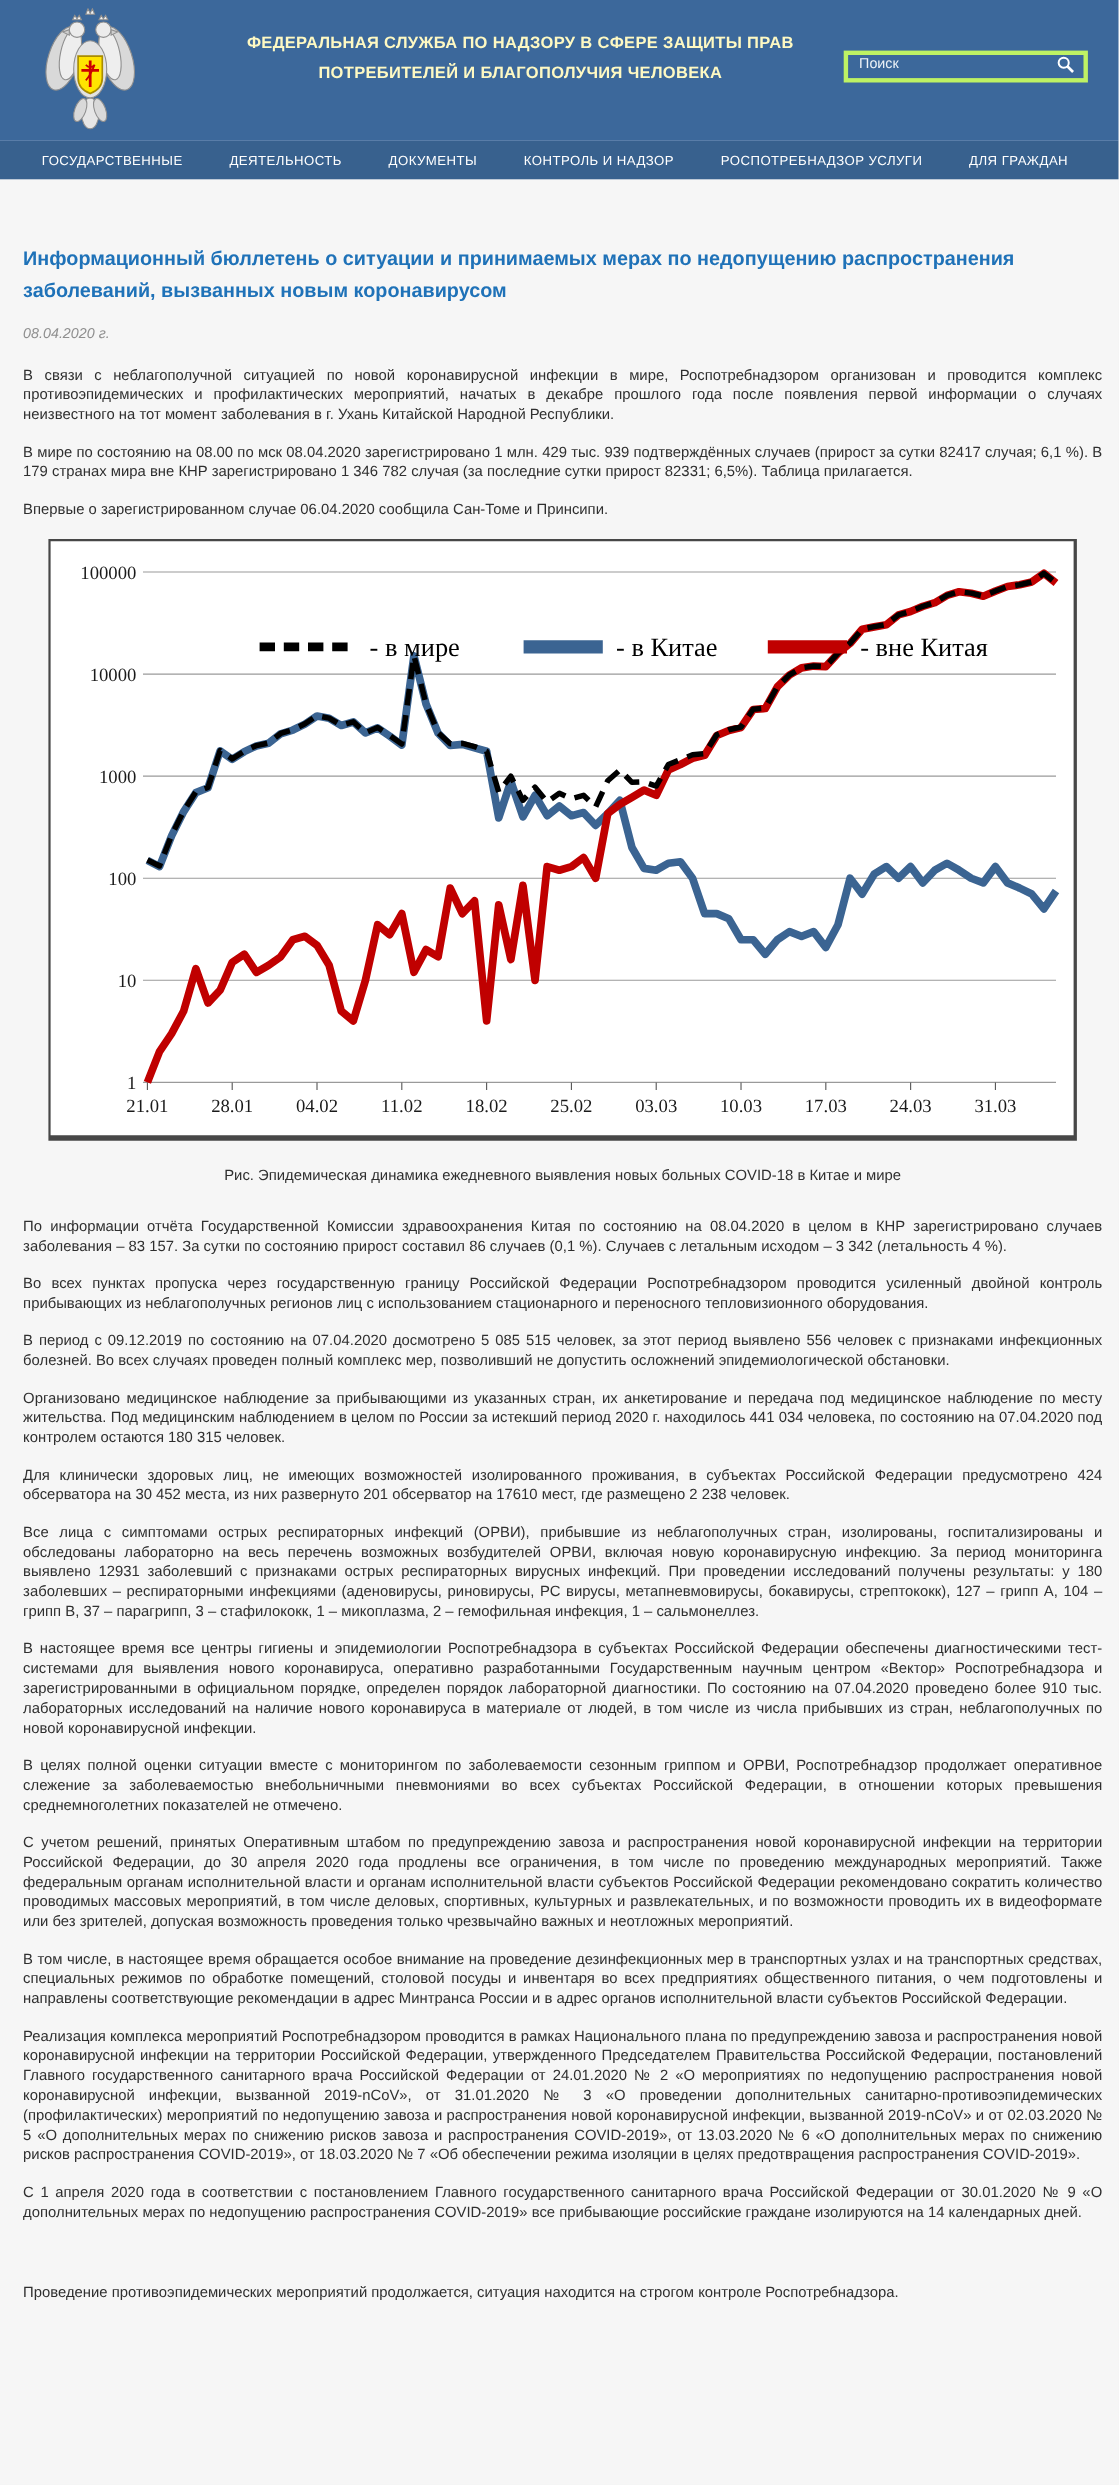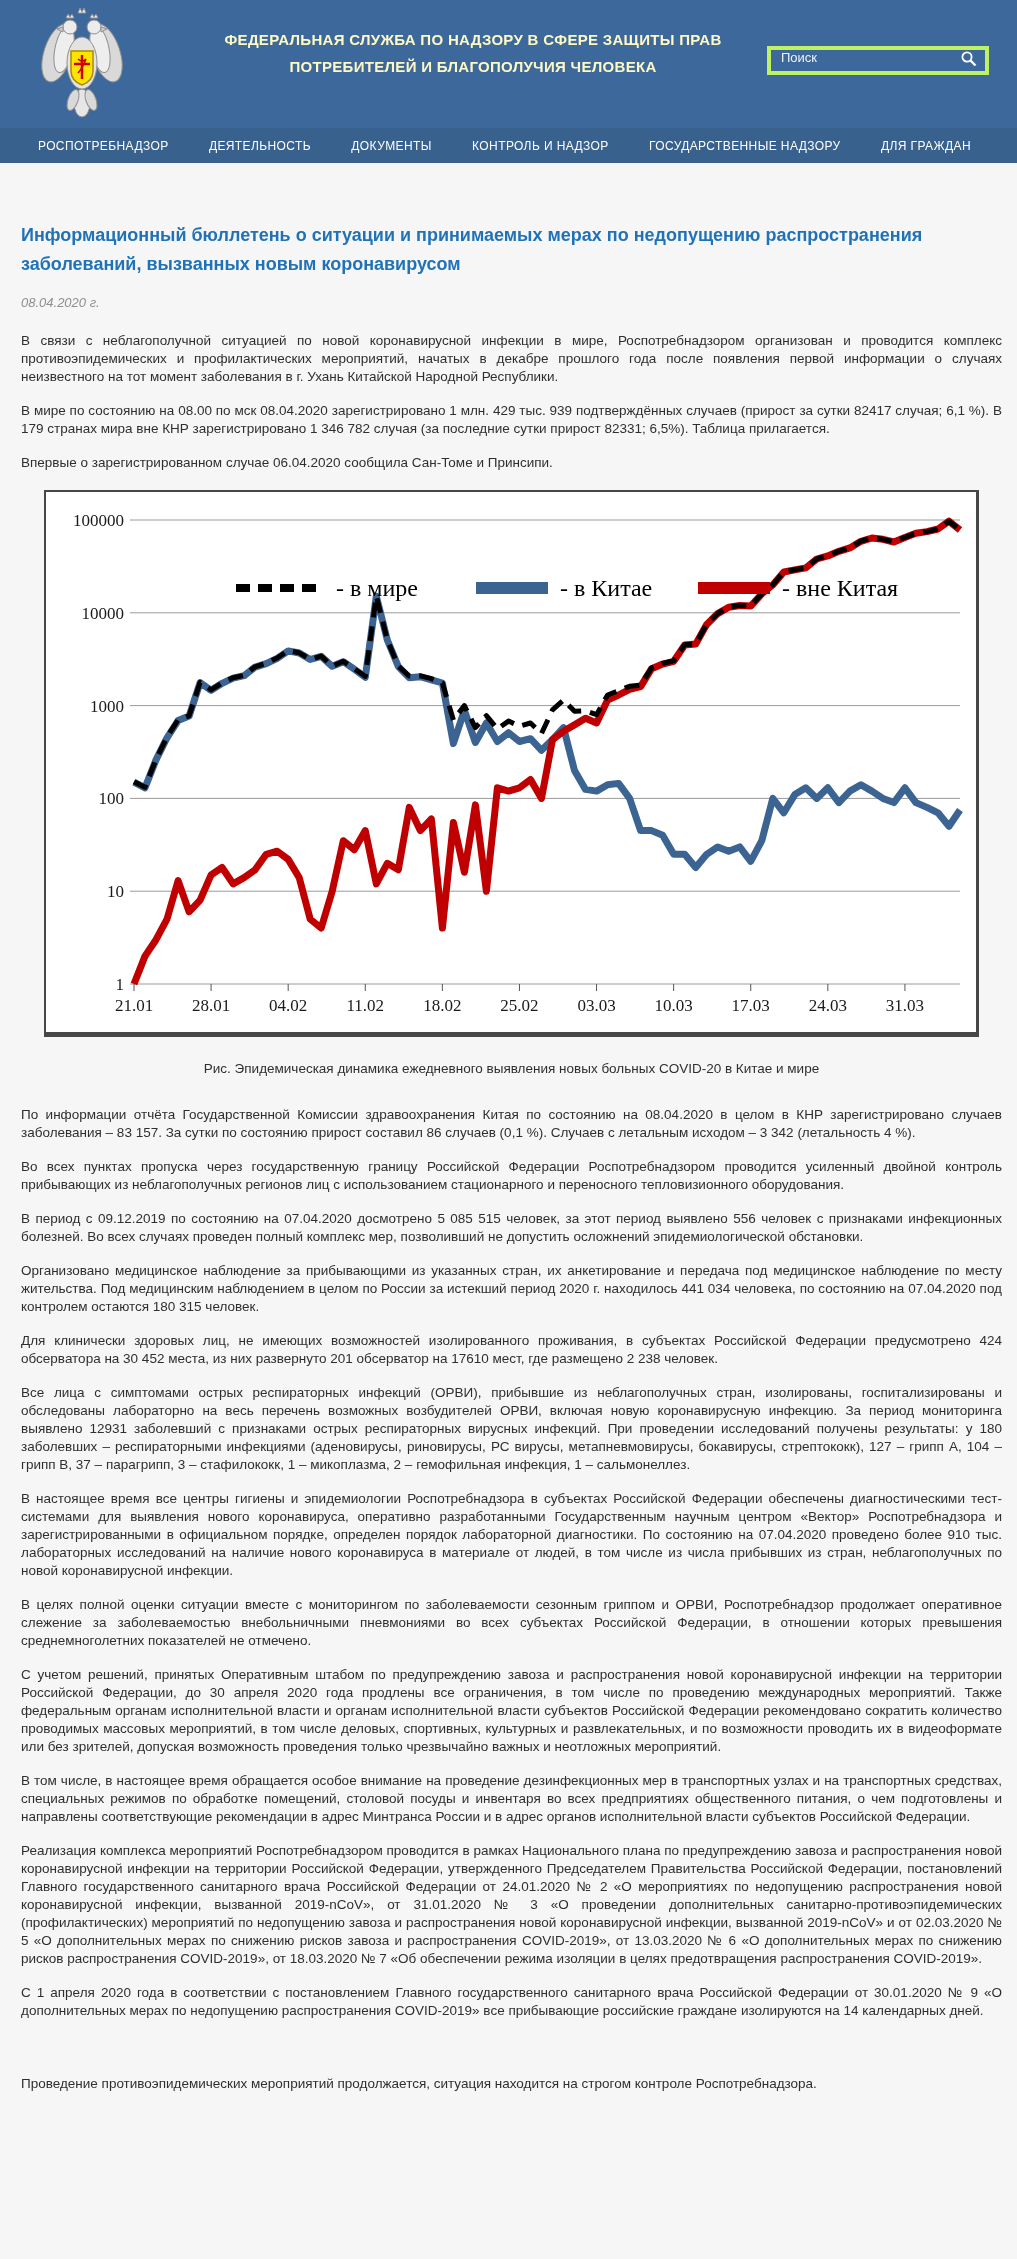--- a/index.html
+++ b/index.html
@@ -87,29 +87,29 @@
       <svg width="17" height="17" viewBox="0 0 17 17">
         <circle cx="7" cy="7" r="4.6" fill="none" stroke="#ffffff" stroke-width="1.8"></circle>
         <line x1="10.5" y1="10.5" x2="15.5" y2="15.5" stroke="#ffffff" stroke-width="2.4"></line>
       </svg>
     </button>
   </div>
 </header>
 
 <nav class="main-nav">
 
-    <span class="nav-item">РОСПОТРЕБНАДЗОР</span>
+    <span class="nav-item">ГОСУДАРСТВЕННЫЕ</span>
 
     <span class="nav-item">ДЕЯТЕЛЬНОСТЬ</span>
 
     <span class="nav-item">ДОКУМЕНТЫ</span>
 
     <span class="nav-item">КОНТРОЛЬ И НАДЗОР</span>
 
-    <span class="nav-item">ГОСУДАРСТВЕННЫЕ НАДЗОРУ</span>
+    <span class="nav-item">РОСПОТРЕБНАДЗОР УСЛУГИ</span>
 
     <span class="nav-item">ДЛЯ ГРАЖДАН</span>
   </nav>
 
 <main class="article">
   <h1 class="article-title">Информационный бюллетень о ситуации и принимаемых мерах по недопущению распространения заболеваний, вызванных новым коронавирусом</h1>
   <div class="article-date">08.04.2020 г.</div>
 
   <div class="pgroup before">
 
@@ -159,21 +159,21 @@
         <polyline points="88.0,289.8 99.0,295.2 110.0,267.4 121.0,245.3 132.1,227.8 143.1,223.8 154.1,190.4 165.1,197.9 176.1,190.9 187.1,185.8 198.1,183.4 209.1,174.8 220.2,171.3 231.2,166.0 242.2,158.6 253.2,160.8 264.2,167.4 275.2,164.2 286.2,174.2 297.3,169.3 308.3,176.7 319.3,184.4 330.3,104.0 341.3,147.9 352.3,174.2 363.3,184.1 374.3,183.8 385.4,186.7 396.4,191.0 407.4,228.0 418.4,213.6 429.4,235.6 440.4,223.6 451.4,237.0 462.5,229.1 473.5,234.2 484.5,231.0 495.5,241.5 506.5,217.8 517.5,208.0 528.5,219.2 539.5,218.8 550.6,222.6 561.6,203.0 572.6,198.6 583.6,194.2 594.6,193.2 605.6,175.9 616.6,171.4 627.7,168.9 638.7,152.7 649.7,151.9 660.7,132.2 671.7,121.5 682.7,115.1 693.7,113.4 704.7,114.0 715.8,101.8 726.8,92.7 737.8,79.9 748.8,77.7 759.8,75.7 770.8,66.9 781.8,63.8 792.9,59.2 803.9,55.8 814.9,49.2 825.9,45.9 836.9,47.2 847.9,49.9 858.9,45.3 869.9,41.2 881.0,39.6 892.0,37.0 903.0,29.2 914.0,38.0" fill="none" stroke="#000000" stroke-width="5" stroke-linejoin="round" stroke-dasharray="15 9"></polyline>
         <line x1="190" x2="278" y1="96" y2="96" stroke="#000000" stroke-width="8" stroke-dasharray="14 8"></line>
         <text x="290" y="104" class="legend-t">- в мире</text>
         <line x1="430" x2="502" y1="96" y2="96" stroke="#3b6492" stroke-width="12"></line>
         <text x="514" y="104" class="legend-t">-  в Китае</text>
         <line x1="652" x2="724" y1="96" y2="96" stroke="#c00000" stroke-width="12"></line>
         <text x="736" y="104" class="legend-t">- вне Китая</text>
       </svg>
   </div>
 
-  <div class="fig-caption">Рис. Эпидемическая динамика ежедневного выявления новых больных COVID-20 в Китае и мире</div>
+  <div class="fig-caption">Рис. Эпидемическая динамика ежедневного выявления новых больных COVID-18 в Китае и мире</div>
 
   <div class="pgroup after">
 
   <p>По информации отчёта Государственной Комиссии здравоохранения Китая по состоянию на 08.04.2020 в целом в КНР зарегистрировано случаев заболевания – 83 157. За сутки по состоянию прирост составил 86 случаев (0,1 %). Случаев с летальным исходом – 3 342 (летальность 4 %).</p>
       <p>Во всех пунктах пропуска через государственную границу Российской Федерации Роспотребнадзором проводится усиленный двойной контроль прибывающих из неблагополучных регионов лиц с использованием стационарного и переносного тепловизионного оборудования.</p>
       <p>В период с 09.12.2019 по состоянию на 07.04.2020 досмотрено 5 085 515 человек, за этот период выявлено 556 человек с признаками инфекционных болезней. Во всех случаях проведен полный комплекс мер, позволивший не допустить осложнений эпидемиологической обстановки.</p>
       <p>Организовано медицинское наблюдение за прибывающими из указанных стран, их анкетирование и передача под медицинское наблюдение по месту жительства. Под медицинским наблюдением в целом по России за истекший период 2020 г. находилось 441 034 человека, по состоянию на 07.04.2020 под контролем остаются 180 315 человек.</p>
       <p>Для клинически здоровых лиц, не имеющих возможностей изолированного проживания, в субъектах Российской Федерации предусмотрено 424 обсерватора на 30 452 места, из них развернуто 201 обсерватор на 17610 мест, где размещено 2 238 человек.</p>
       <p>Все лица с симптомами острых респираторных инфекций (ОРВИ), прибывшие из неблагополучных стран, изолированы, госпитализированы и обследованы лабораторно на весь перечень возможных возбудителей ОРВИ, включая новую коронавирусную инфекцию. За период мониторинга выявлено 12931 заболевший с признаками острых респираторных вирусных инфекций. При проведении исследований получены результаты: у 180 заболевших – респираторными инфекциями (аденовирусы, риновирусы, РС вирусы, метапневмовирусы, бокавирусы, стрептококк), 127 – грипп А, 104 – грипп В, 37 – парагрипп, 3 – стафилококк, 1 – микоплазма, 2 – гемофильная инфекция, 1 – сальмонеллез.</p>
       <p>В настоящее время все центры гигиены и эпидемиологии Роспотребнадзора в субъектах Российской Федерации обеспечены диагностическими тест-системами для выявления нового коронавируса, оперативно разработанными Государственным научным центром «Вектор» Роспотребнадзора и зарегистрированными в официальном порядке, определен порядок лабораторной диагностики. По состоянию на 07.04.2020 проведено более 910 тыс. лабораторных исследований на наличие нового коронавируса в материале от людей, в том числе из числа прибывших из стран, неблагополучных по новой коронавирусной инфекции.</p>

